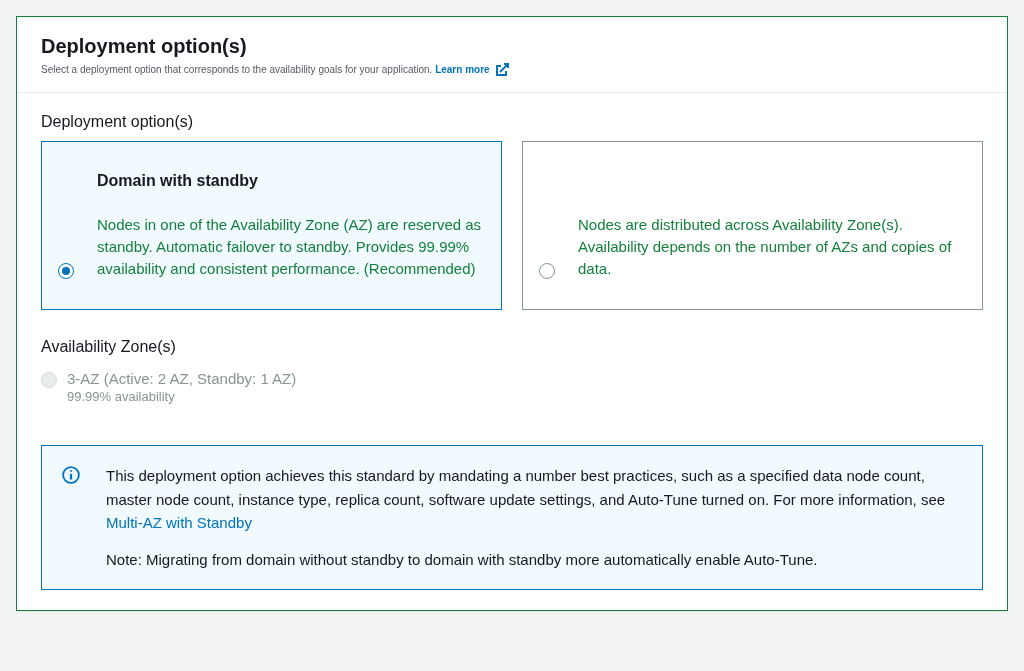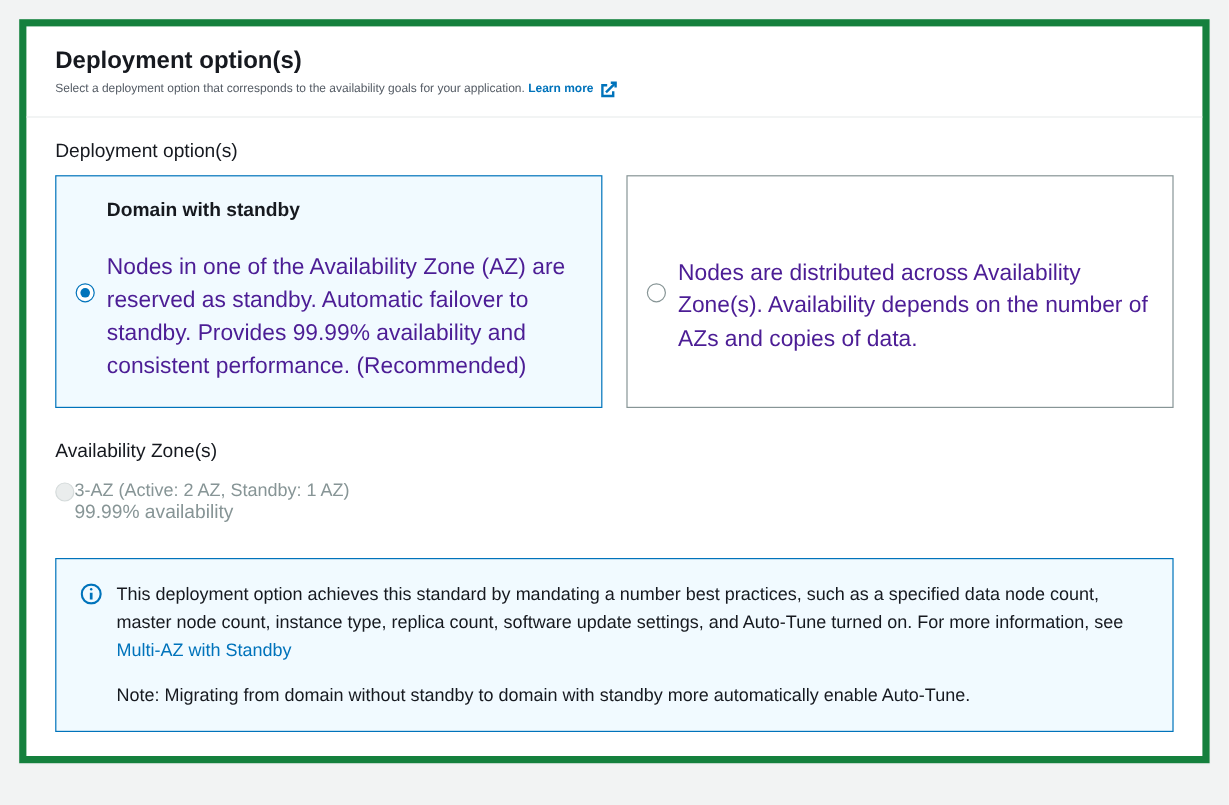--- a/index.html
+++ b/index.html
@@ -11,21 +11,21 @@
     body {
       font-family: "Amazon Ember", "Helvetica Neue", Helvetica, Arial, sans-serif;
       background: #f2f3f3;
       padding: 16px;
       color: #16191f;
       font-size: 14px;
     }
     
     .panel {
       background: #ffffff;
-      border: 6px solid #15803d;
+      border: 1px solid #15803d;
       box-shadow: 0 1px 1px rgba(0,0,0,0.05);
     }
     
     .panel-header {
       padding: 18px 24px 14px 24px;
       border-bottom: 1px solid #eaeded;
     }
     
     .panel-title {
       font-size: 20px;
@@ -69,24 +69,24 @@
     
     .option-grid {
       display: grid;
       grid-template-columns: 1fr 1fr;
       gap: 20px;
       margin-bottom: 28px;
     }
     
     .option-card {
       border: 1px solid #879596;
-      padding: 20px 16px;
+      padding: 30px 16px;
       display: flex;
-      align-items: center;
-      gap: 10px;
+      align-items: flex-end;
+      gap: 23px;
       cursor: pointer;
       background: #fff;
     }
     
     .option-card.selected {
       border: 1px solid #0073bb;
       background: #f1faff;
     }
     
     .radio {
@@ -120,54 +120,55 @@
     }
     
     .option-title {
       font-size: 16px;
       font-weight: 700;
       color: #16191f;
       margin-bottom: 2px;
     }
     
     .option-desc {
-      font-size: 19px;
-      color: #4c1d95;
+      font-size: 15px;
+      color: #15803d;
       line-height: 1.45;
       margin-top: 24px;
     }
     
     .az-section {
-      margin-bottom: 24px;
+      margin-bottom: 37px;
     }
     
     .az-option {
       display: flex;
       align-items: flex-start;
+      gap: 10px;
       padding: 4px 0;
       justify-content: space-between;
     }
     
     .radio.disabled {
       border: 1px solid #d5dbdb;
       background: #eaeded;
     }
     
     .az-content {
       flex: 1;
     }
     
     .az-title {
       font-size: 15px;
       color: #879596;
       margin-bottom: 2px;
     }
     
     .az-desc {
-      font-size: 16px;
+      font-size: 13px;
       color: #879596;
     }
     
     .info-box {
       border: 1px solid #0073bb;
       background: #f1faff;
       padding: 18px 20px;
       display: flex;
       gap: 12px;
       align-items: flex-start;
@@ -178,20 +179,21 @@
       height: 18px;
       flex-shrink: 0;
       margin-top: 2px;
     }
     
     .info-content {
       flex: 1;
       font-size: 15px;
       color: #16191f;
       line-height: 1.55;
+      margin-left: 14px;
     }
     
     .info-paragraph {
       margin-bottom: 14px;
     }
     
     .info-link {
       color: #0073bb;
       text-decoration: none;
     }

